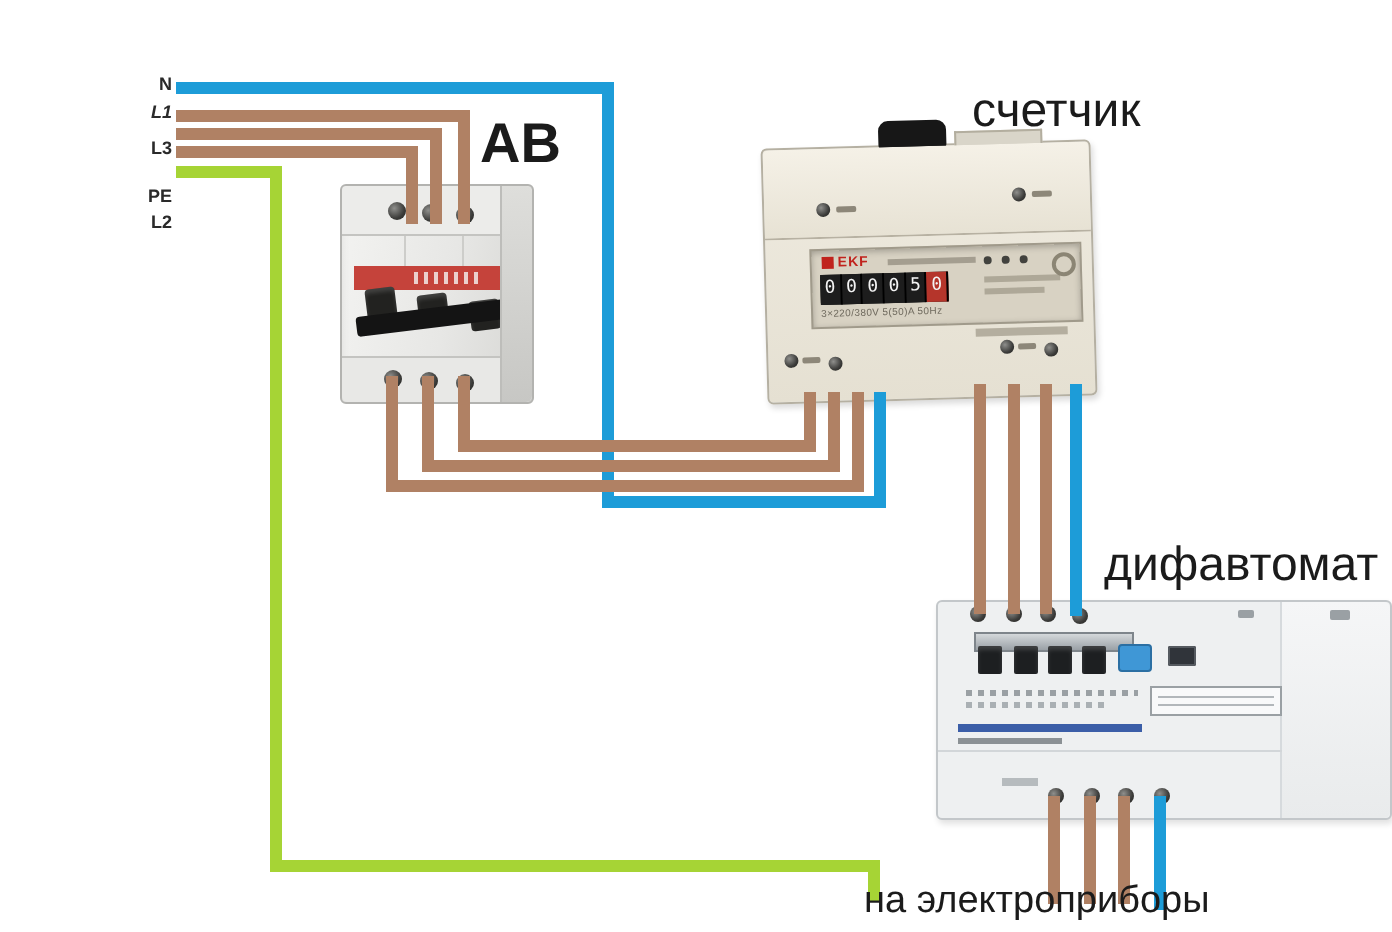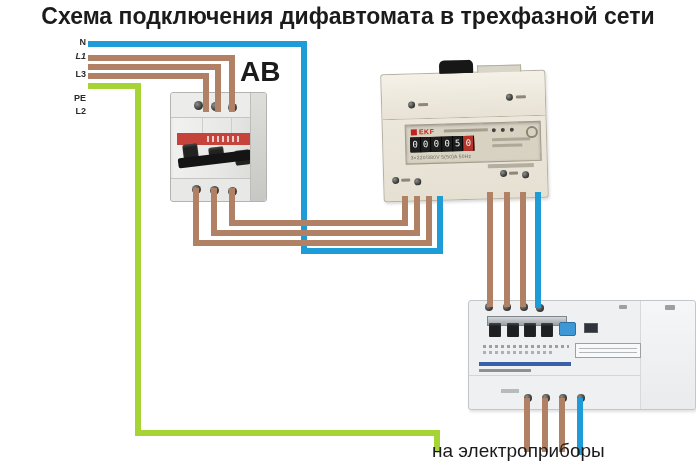--- a/index.html
+++ b/index.html
@@ -81,30 +81,31 @@
   .dif-bluestripe{position:absolute;left:10px;top:61px;width:92px;height:4px;background:#3b5ea8;}
   .dif-model-stripe{position:absolute;left:10px;top:68px;width:52px;height:3px;background:#8b9195;}
   .dif-divider{position:absolute;left:0;top:74px;width:172px;height:1px;background:#d2d6d9;}
   .dif-dstripe{position:absolute;left:32px;top:88px;width:18px;height:4px;background:#b6bbbe;}
 </style>
 </head>
 <body>
 
 <div class="stage">
 
-  <div class="lbl title toplabels">Схема подключения дифавтомата в трехфазной сети</div>
 
 
   <div class="lbl wlabel toplabels" style="top:37px;">N</div>
   <div class="lbl wlabel toplabels" style="top:51px;font-style:italic;">L1</div>
   <div class="lbl wlabel toplabels" style="top:60px;margin-top:46px;">L2</div>
   <div class="lbl wlabel toplabels" style="top:69px;">L3</div>
   <div class="lbl wlabel toplabels" style="top:93px;">PE</div>
 
   <div class="lbl big-label toplabels" style="left:240px;top:56px;font-weight:bold;">АВ</div>
+  <div class="lbl dev-label toplabels" style="left:486px;top:42px;">счетчик</div>
+  <div class="lbl dev-label toplabels" style="left:552px;top:269px;">дифавтомат</div>
   <div class="lbl out-label toplabels" style="left:432px;top:440px;">на электроприборы</div>
 
   <div class="device ab-body">
     <div class="ab-top">
       <div class="screw" style="left:23px;top:8px;width:9px;height:9px;"></div>
       <div class="screw" style="left:40px;top:9px;width:9px;height:9px;"></div>
       <div class="screw" style="left:57px;top:10px;width:9px;height:9px;"></div>
     </div>
     <div class="ab-mod" style="left:31px;"></div>
     <div class="ab-mod" style="left:60px;"></div>

